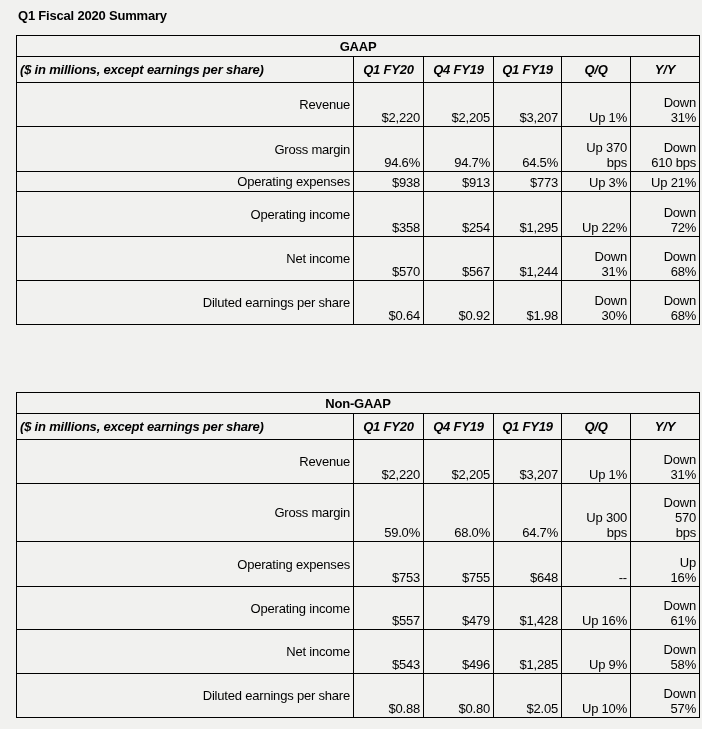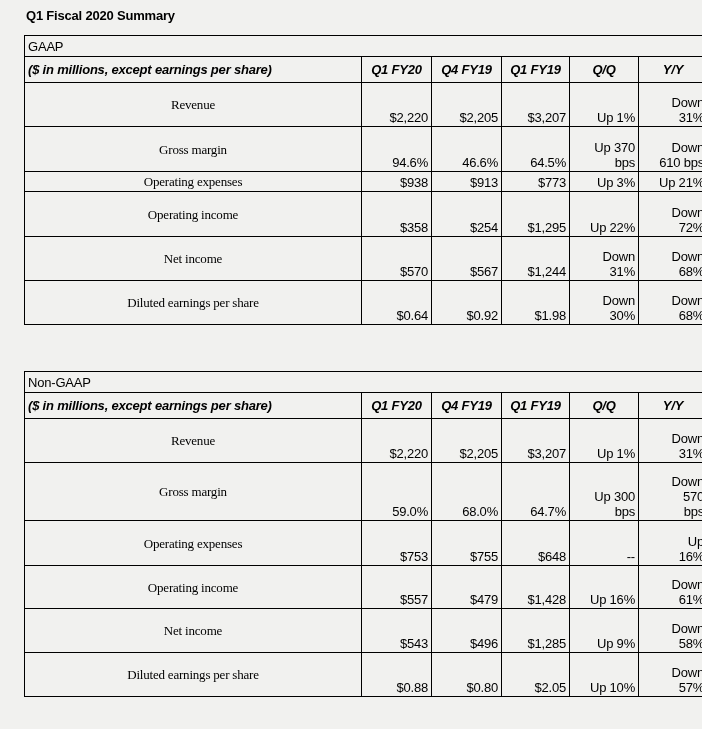--- a/index.html
+++ b/index.html
@@ -5,65 +5,65 @@
   html, body {
     margin: 0;
     padding: 0;
     width: 702px;
     height: 729px;
     background: #f1f1ef;
     overflow: hidden;
     font-family: "Liberation Sans", sans-serif;
     color: #000;
   }
-  .page { padding: 8px 11px 0 24px; }
+  .page { padding: 8px 11px 0 16px; }
   .title {
     font-weight: bold;
     font-size: 13px;
     letter-spacing: -0.2px;
     line-height: 15px;
     margin: 0 0 12px 2px;
   }
   table.fin {
     border-collapse: collapse;
     table-layout: fixed;
     width: 683px;
     background: transparent;
   }
-  table.fin.t2 { margin-top: 46px; border-radius: 28px; }
+  table.fin.t2 { margin-top: 67px; border-radius: 28px; }
   table.fin td {
     border: 1px solid #000;
     font-size: 13px;
     line-height: 15px;
     letter-spacing: -0.2px;
     padding: 1px 3px;
     overflow: hidden;
   }
   td.tbl-title {
-    vertical-align: middle;
-    font-weight: normal;
+    text-align: center;
+    vertical-align: middle;
+    font-weight: bold;
     font-size: 13.5px;
   }
   td.sub-label {
     font-weight: bold;
     font-style: italic;
     text-align: left;
     vertical-align: middle;
   }
   td.col-h {
     font-weight: bold;
     text-align: center;
     vertical-align: middle;
     padding: 1px 0;
     font-style: italic;
   }
   td.lbl {
-    text-align: center;
-    vertical-align: middle;
-    font-family: Liberation Serif, serif;
+    text-align: right;
+    vertical-align: middle;
   }
   td.num {
     text-align: right;
     vertical-align: bottom;
     white-space: pre-line;
     padding: 1px 2px 3px 2px;
   }
   
   tr.ht  { height: 21px; }
   tr.hs  { height: 26px; }
@@ -106,21 +106,21 @@
         <td class="num">$2,220</td>
         <td class="num">$2,205</td>
         <td class="num">$3,207</td>
         <td class="num">Up 1%</td>
         <td class="num">Down
 31%</td>
       </tr>
       <tr class="h45">
         <td class="lbl">Gross margin</td>
         <td class="num">94.6%</td>
-        <td class="num">46.6%</td>
+        <td class="num">94.7%</td>
         <td class="num">64.5%</td>
         <td class="num">Up 370
 bps</td>
         <td class="num">Down
 610 bps</td>
       </tr>
       <tr class="h20">
         <td class="lbl">Operating expenses</td>
         <td class="num">$938</td>
         <td class="num">$913</td>

